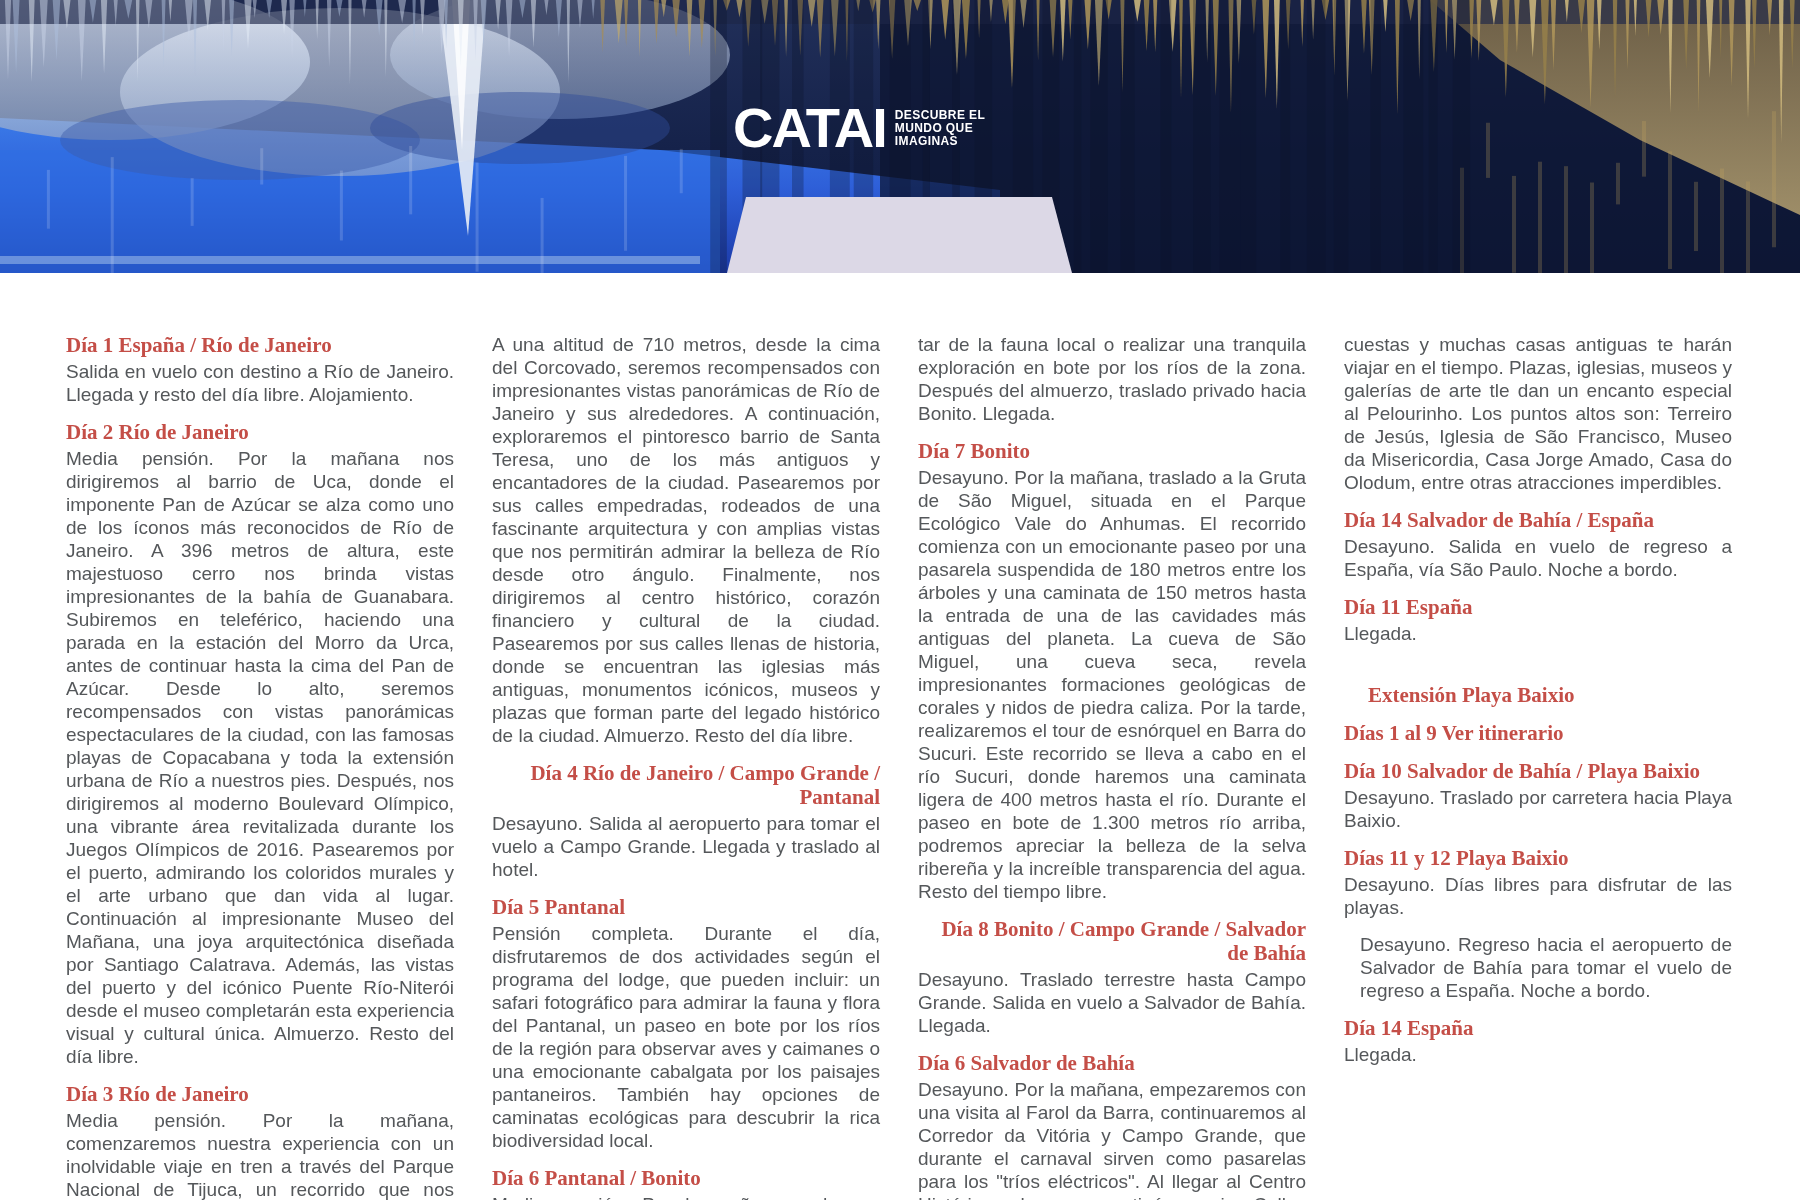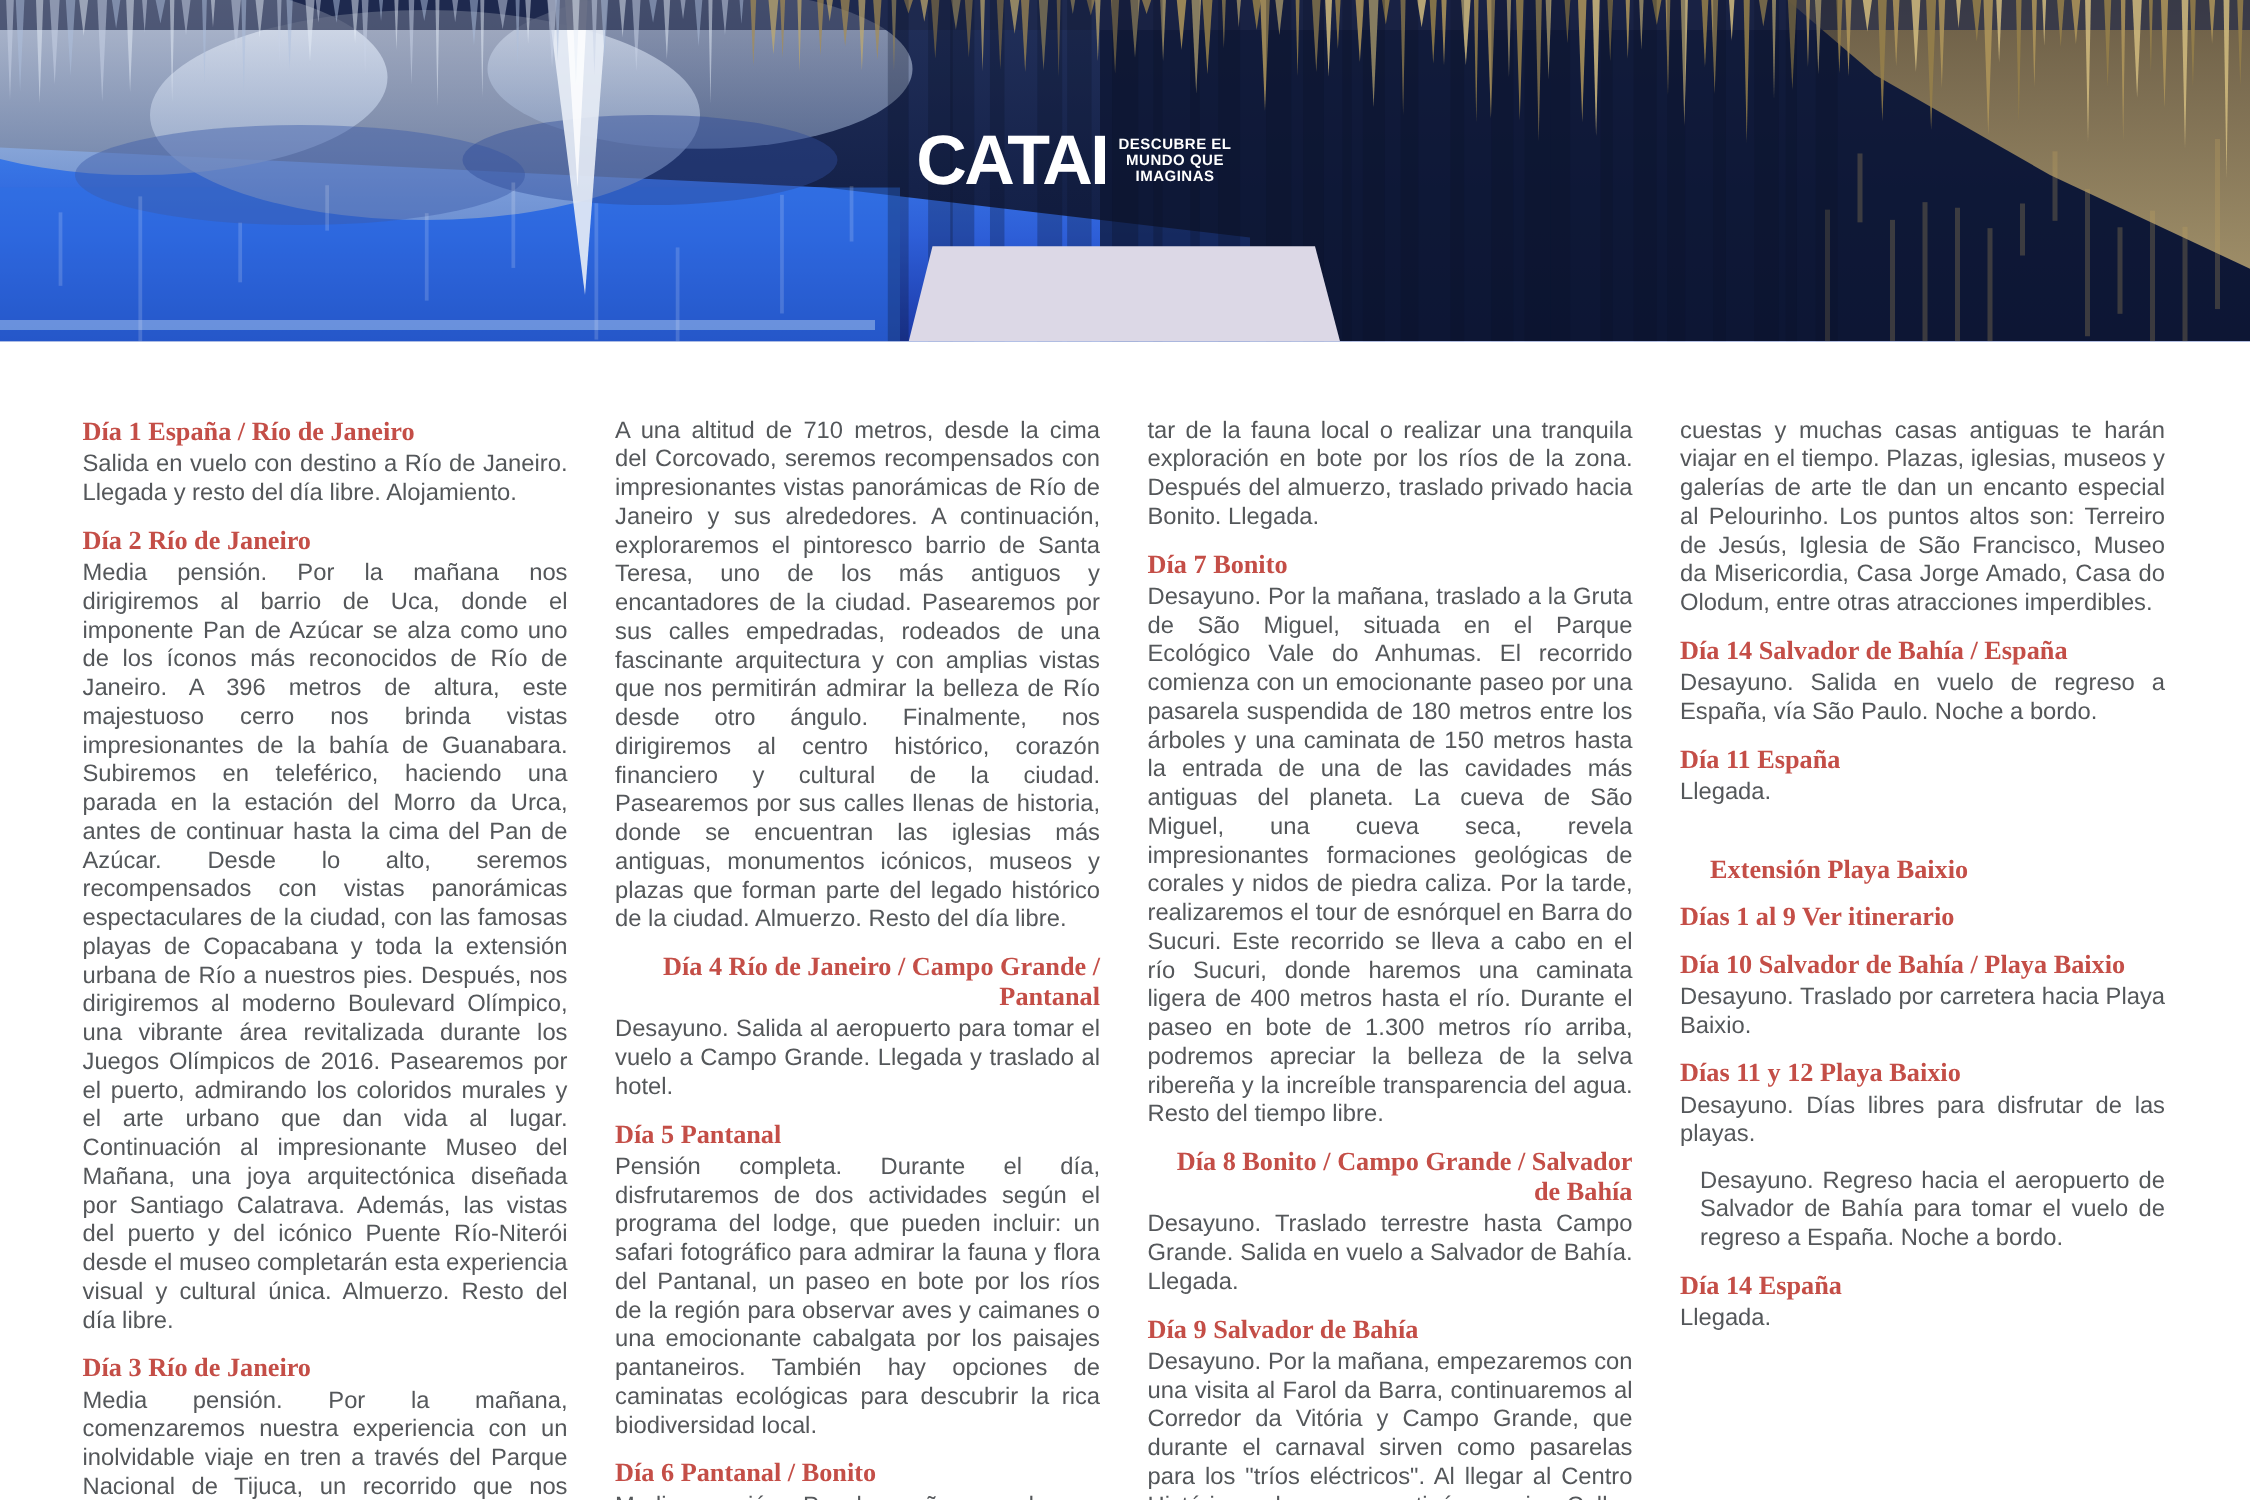--- a/index.html
+++ b/index.html
@@ -2,21 +2,21 @@
 <html><head>
 <meta charset="utf-8">
 <style>
   html,body{margin:0;padding:0;}
   body{
     width:1800px;height:1200px;overflow:hidden;background:#ffffff;
     font-family:"Liberation Sans", sans-serif;
     -webkit-font-smoothing:antialiased;
   }
   
-  .hero{position:relative;width:1800px;height:273px;overflow:hidden;background:#1d4ed8;text-align:center;}
+  .hero{position:relative;width:1800px;height:273px;overflow:hidden;background:#0f172a;}
   .hero svg{display:block;position:absolute;left:0;top:0;}
   .logo-row{position:absolute;left:733px;top:103px;display:flex;align-items:flex-start;color:#fff;}
   .logo-text{
     font-size:56px;font-weight:bold;line-height:0.9;letter-spacing:-2px;
     font-family:"Liberation Sans", sans-serif;
   }
   .tagline{margin-left:9px;margin-top:6px;font-size:12px;font-weight:bold;line-height:1.1;letter-spacing:0.4px;}
   
   .content{
     box-sizing:border-box;width:1800px;
@@ -338,21 +338,21 @@
       </section>
       <section class="block">
         <h3 class="day-heading" style="color: rgb(196, 78, 71);">Día 7 Bonito</h3>
         <p class="day-body" style="color: rgb(84, 87, 90);">Desayuno. Por la mañana, traslado a la Gruta de São Miguel, situada en el Parque Ecológico Vale do Anhumas. El recorrido comienza con un emocionante paseo por una pasarela suspendida de 180 metros entre los árboles y una caminata de 150 metros hasta la entrada de una de las cavidades más antiguas del planeta. La cueva de São Miguel, una cueva seca, revela impresionantes formaciones geológicas de corales y nidos de piedra caliza. Por la tarde, realizaremos el tour de esnórquel en Barra do Sucuri. Este recorrido se lleva a cabo en el río Sucuri, donde haremos una caminata ligera de 400 metros hasta el río. Durante el paseo en bote de 1.300 metros río arriba, podremos apreciar la belleza de la selva ribereña y la increíble transparencia del agua. Resto del tiempo libre.</p>
       </section>
       <section class="block">
         <h3 class="day-heading" style="color: rgb(196, 78, 71); text-align: right;">Día 8 Bonito / Campo Grande / Salvador de Bahía</h3>
         <p class="day-body" style="color: rgb(84, 87, 90);">Desayuno. Traslado terrestre hasta Campo Grande. Salida en vuelo a Salvador de Bahía. Llegada.</p>
       </section>
       <section class="block">
-        <h3 class="day-heading" style="color: rgb(196, 78, 71);">Día 9 Salvador de Bahía</h3>
+        <h3 class="day-heading" style="color: rgb(196, 78, 71);">Día 6 Salvador de Bahía</h3>
         <p class="day-body" style="color: rgb(84, 87, 90);">Desayuno. Por la mañana, empezaremos con una visita al Farol da Barra, continuaremos al Corredor da Vitória y Campo Grande, que durante el carnaval sirven como pasarelas para los "tríos eléctricos". Al llegar al Centro Histórico, el paseo continúa a pie. Calles estrechas,</p>
       </section>
     </div>
     <div class="itinerary-column">
       <section class="block">
         <p class="day-body" style="color: rgb(84, 87, 90);">cuestas y muchas casas antiguas te harán viajar en el tiempo. Plazas, iglesias, museos y galerías de arte tle dan un encanto especial al Pelourinho. Los puntos altos son: Terreiro de Jesús, Iglesia de São Francisco, Museo da Misericordia, Casa Jorge Amado, Casa do Olodum, entre otras atracciones imperdibles.</p>
       </section>
       <section class="block">
         <h3 class="day-heading" style="color: rgb(196, 78, 71);">Día 14 Salvador de Bahía / España</h3>
         <p class="day-body" style="color: rgb(84, 87, 90);">Desayuno. Salida en vuelo de regreso a España, vía São Paulo. Noche a bordo.</p>

